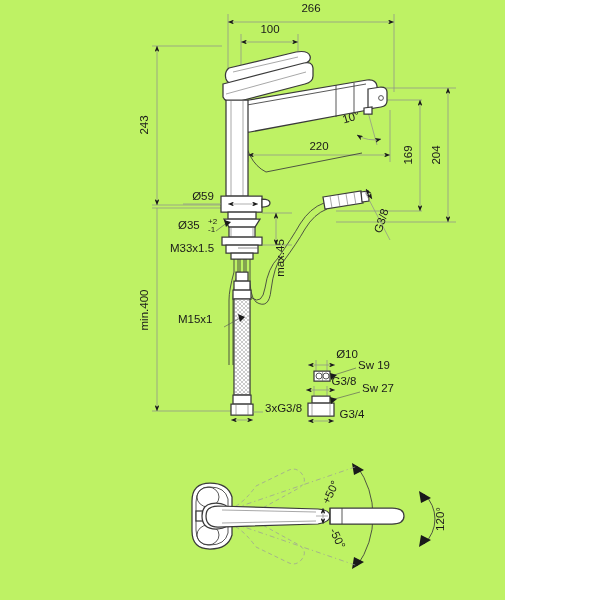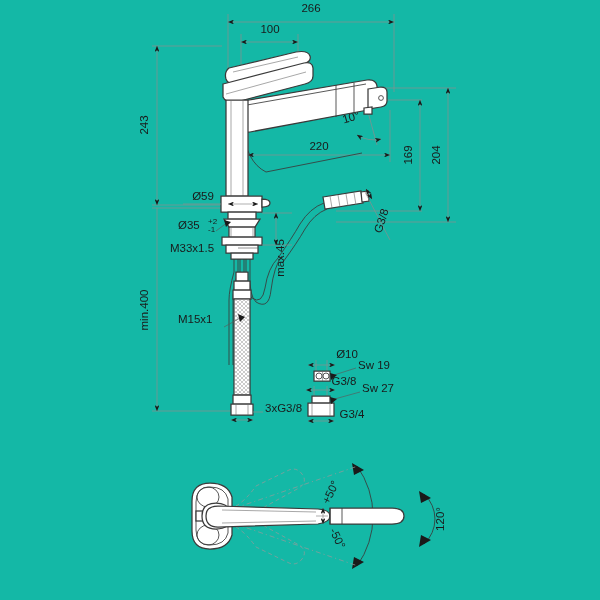--- a/index.html
+++ b/index.html
@@ -6,22 +6,22 @@
     margin: 0; padding: 0;
     background: #ffffff;
   }
   body {
     width: 600px; height: 600px;
     font-family: "Liberation Sans", sans-serif;
     overflow: hidden;
   }
   #stage {
     position: relative;
-    width: 600px; height: 600px;
-    background: #14b8a6;
+    width: 505px; height: 600px;
+    background: #bef264;
   }
   svg#drawing {
     position: absolute; left: 0; top: 0;
     width: 600px; height: 600px;
     display: block;
   }
   
   .dim        { stroke: #8c8c8c; stroke-width: 0.7; fill: none; }
   .dimtick    { fill: #1a1a1a; stroke: none; }
   .ext        { stroke: #8c8c8c; stroke-width: 0.7; fill: none; }

